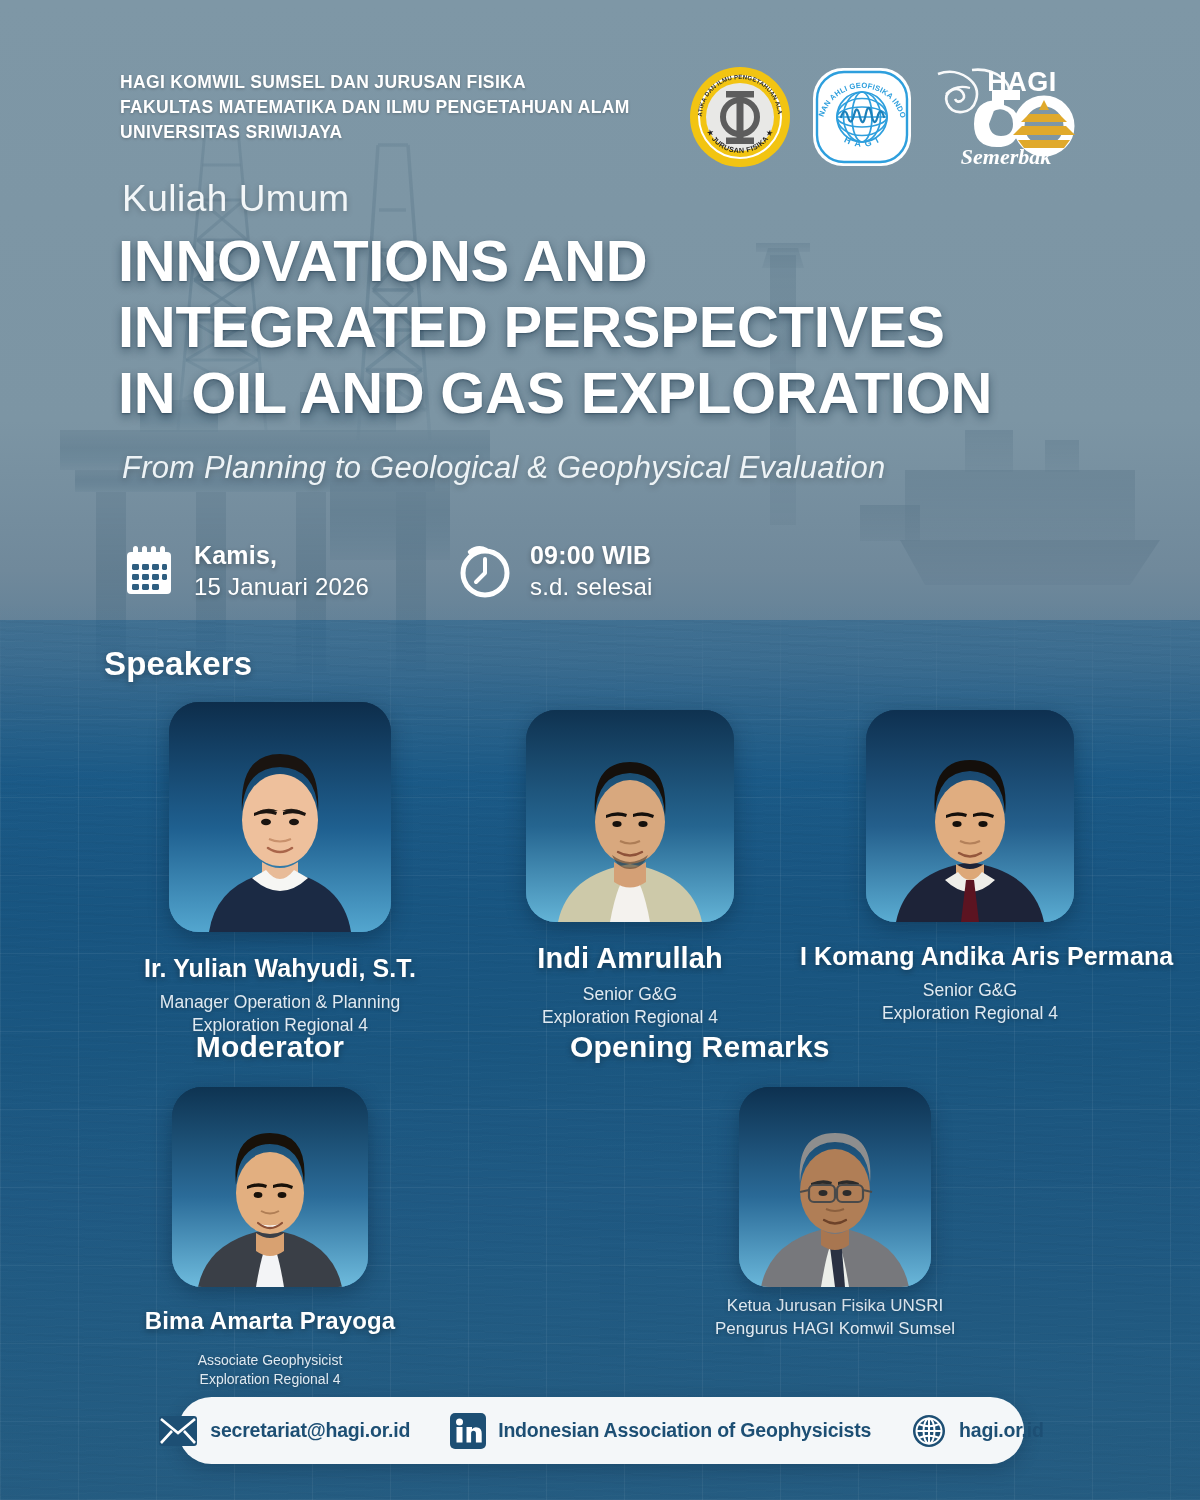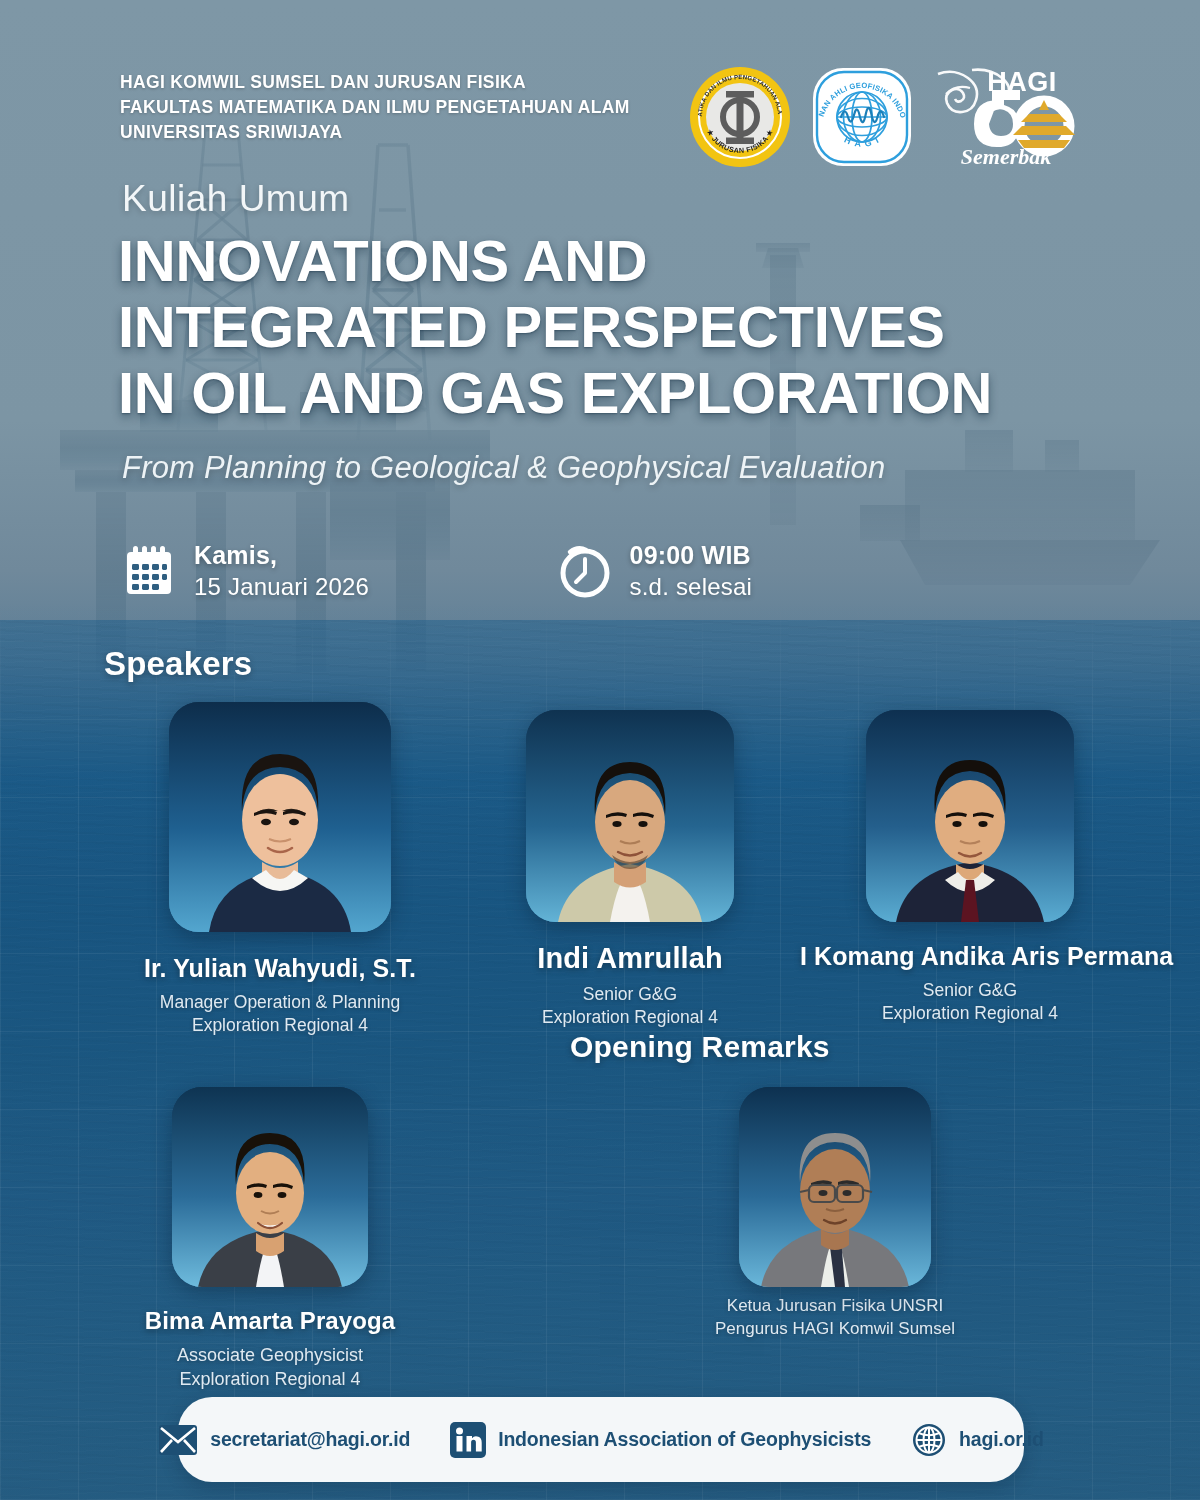--- a/index.html
+++ b/index.html
@@ -75,21 +75,21 @@
   .subtitle{
     position:absolute;left:122px;top:450px;
     color:#edf3f6;font-size:31px;font-style:italic;font-weight:300;letter-spacing:.2px;
     text-shadow:0 2px 6px rgba(0,0,0,.25);
   }
 
   
   .infobar{position:absolute;left:120px;top:540px;width:1000px;display:flex;align-items:center;}
   .info{display:flex;align-items:center;gap:16px;}
   .info.i1{width:336px;}
-  .info.i2{width:296px;justify-content:flex-end;}
+  .info.i2{width:296px;}
   .info-txt{color:#fff;line-height:1.26;text-shadow:0 2px 5px rgba(0,0,0,.3);}
   .info-txt .l1{font-size:25px;font-weight:700;letter-spacing:.2px;}
   .info-txt .l2{font-size:24px;font-weight:300;letter-spacing:.2px;}
 
   
   .h-speakers{
     position:absolute;left:104px;top:645px;
     color:#fff;font-size:33px;font-weight:700;letter-spacing:.2px;
     text-shadow:0 2px 6px rgba(0,0,0,.3);
   }
@@ -116,21 +116,21 @@
     color:#ffffff;font-weight:700;letter-spacing:.1px;
     text-shadow:0 2px 6px rgba(0,0,0,.35);white-space:nowrap;
   }
   .p-role{
     color:#dfe9f1;font-weight:300;line-height:1.34;
     text-shadow:0 1px 4px rgba(0,0,0,.3);
   }
 
   
   .footer{
-    position:absolute;left:178px;top:1397px;width:846px;height:85px;
+    position:absolute;left:178px;top:1397px;width:846px;height:67px;
     background:#f4f7f9;border-radius:34px;
     display:flex;align-items:center;justify-content:center;gap:40px;
     box-shadow:0 6px 18px rgba(5,25,45,.22);
   }
   .fitem{display:flex;align-items:center;gap:12px;}
   .ftxt{color:#1d4f74;font-size:19.5px;font-weight:700;letter-spacing:-.2px;white-space:nowrap;}
 </style>
 </head>
 <body>
 
@@ -432,20 +432,21 @@
         <path d="M93 143 q11 7 22 0" fill="none" stroke="#94573c" stroke-width="2.4" stroke-linecap="round"></path>
       </svg>
     </div>
     <div class="p-name" style="font-size:25px;margin-top:20px;">I Komang Andika Aris Permana</div>
     <div class="p-role" style="font-size:17.5px;margin-top:8px;">
       <div>Senior G&amp;G</div>
       <div>Exploration Regional 4</div>
     </div>
   </div>
 
+  <div class="h-moderator">Moderator</div>
   <div class="person" style="left:90px;top:1087px;width:360px;">
     <div class="photo" style="width:196px;height:200px;">
       <svg viewBox="0 0 196 200" preserveAspectRatio="xMidYMid slice">
         <defs>
             <linearGradient id="g4" x1="0" y1="0" x2="0" y2="1">
           <stop offset="0%" stop-color="#0e3452"></stop>
               <stop offset="55%" stop-color="#2b6c99"></stop>
               <stop offset="100%" stop-color="#6ebbdd"></stop>
         </linearGradient>
           </defs>
@@ -460,21 +461,21 @@
             <ellipse cx="110" cy="108" rx="4.4" ry="2.9"></ellipse>
           <path d="M75 99 q11 -5 20 -1 l-1 3 q-9 -3 -19 1 z"></path>
             <path d="M101 98 q10 -4 20 1 l-1 3 q-9 -4 -19 -1 z"></path>
         </g>
         <path d="M89 124 q9 5 18 0" fill="none" stroke="#b07e55" stroke-width="2"></path>
         <path d="M86 136 q12 10 24 0 q-12 5 -24 0 z" fill="#ffffff"></path>
         <path d="M86 136 q12 10 24 0" fill="none" stroke="#8c5136" stroke-width="2.2" stroke-linecap="round"></path>
       </svg>
     </div>
     <div class="p-name" style="font-size:24px;margin-top:20px;">Bima Amarta Prayoga</div>
-    <div class="p-role" style="font-size:18px;margin-top:8px;">
+    <div class="p-role" style="font-size:14px;margin-top:16px;">
       <div>Associate Geophysicist</div>
       <div>Exploration Regional 4</div>
     </div>
   </div>
 
   <div class="h-opening">Opening Remarks</div>
   <div class="person" style="left:620px;top:1087px;width:430px;">
     <div class="photo" style="width:192px;height:200px;">
       <svg viewBox="0 0 192 200" preserveAspectRatio="xMidYMid slice">
         <defs>

